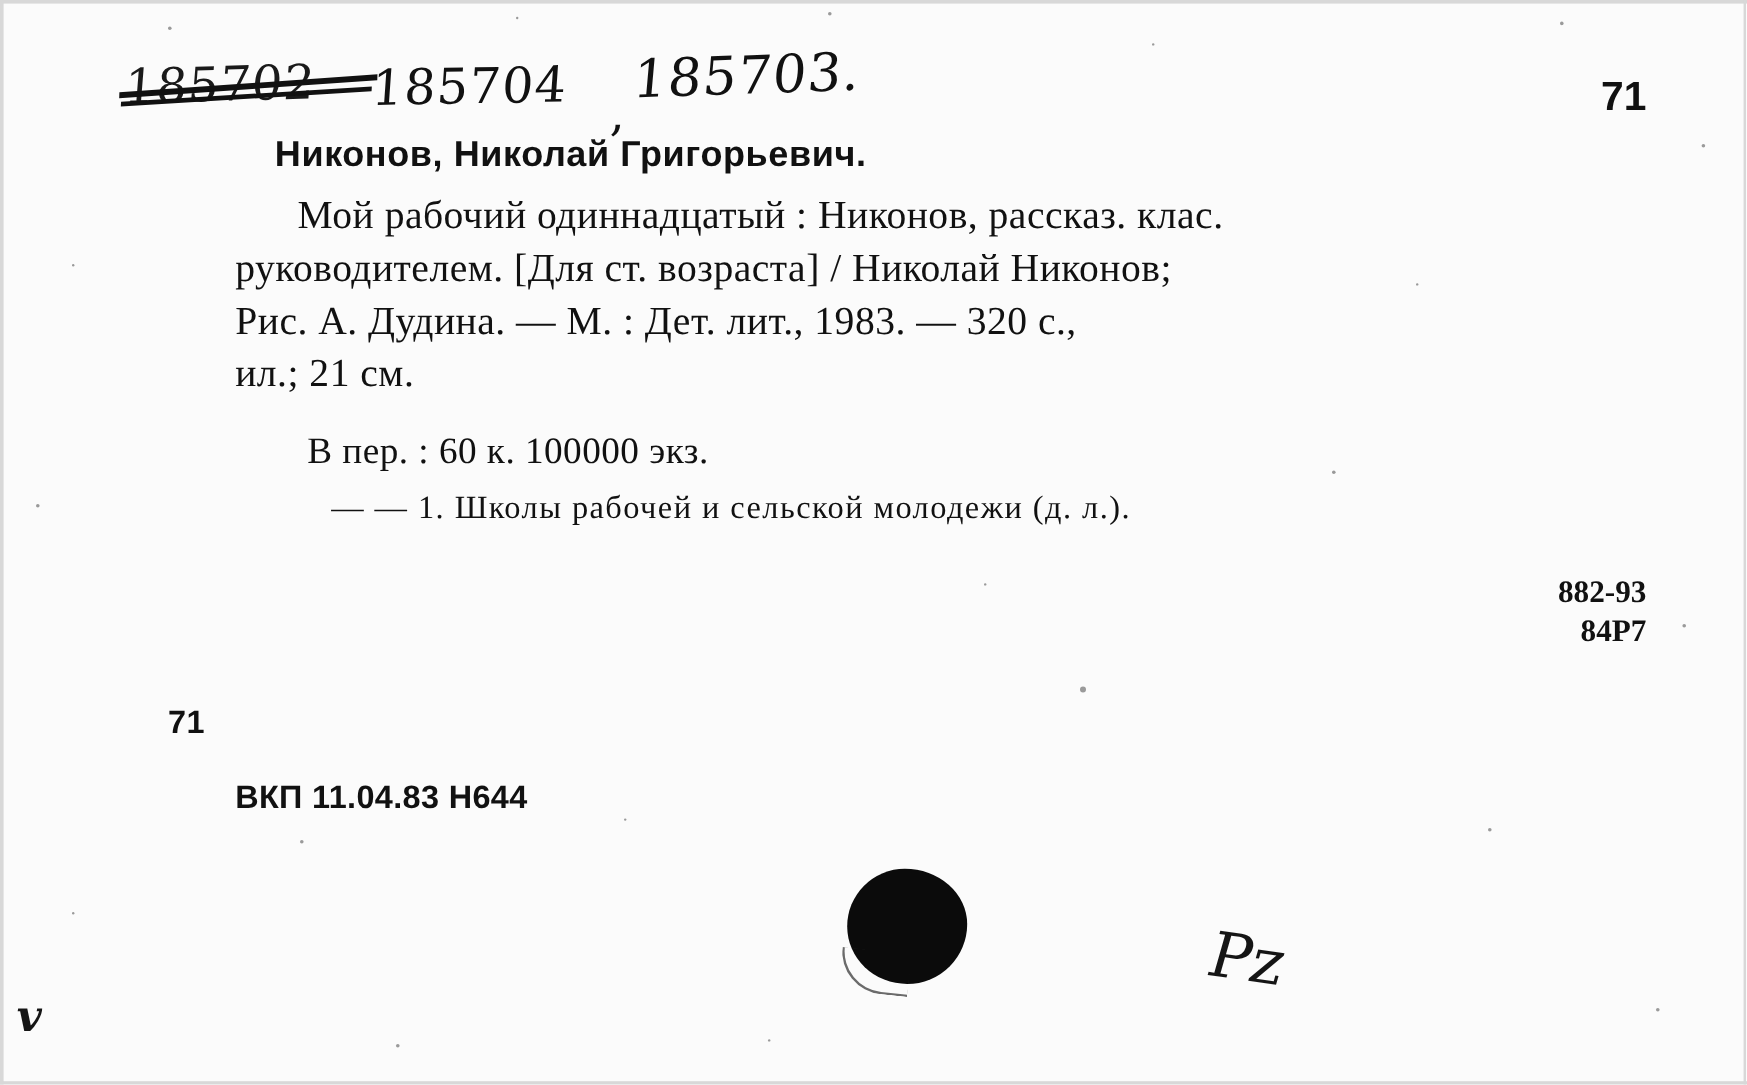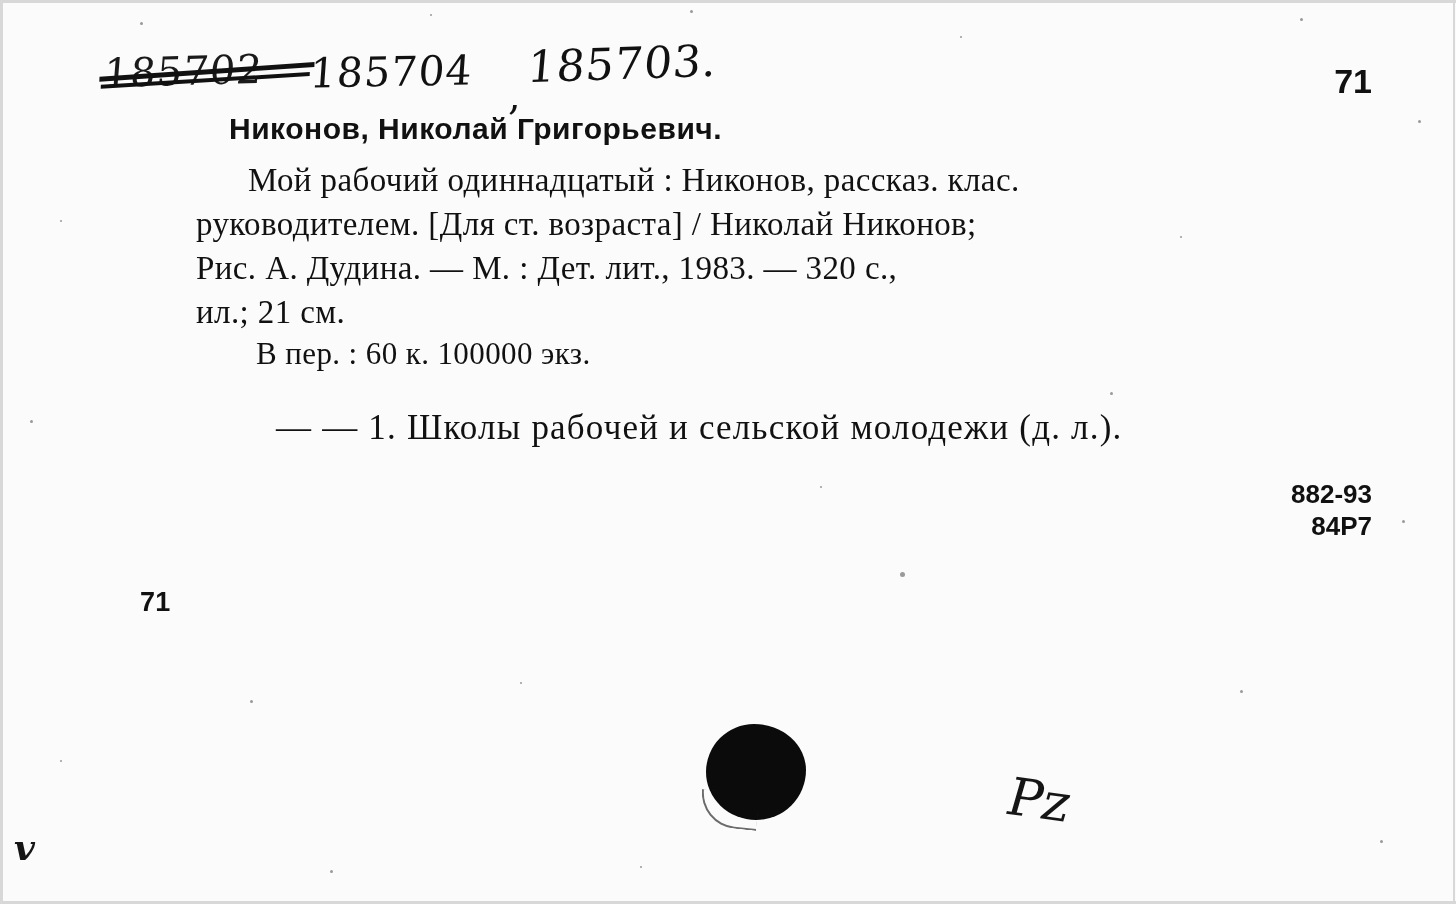--- a/index.html
+++ b/index.html
@@ -108,35 +108,35 @@
     letter-spacing: .4px;
   }
   #body .indent { padding-left: 52px; }
   #price {
     position: absolute;
     left: 196px;
     top: 336px;
     font-size: 31px;
     letter-spacing: .4px;
   }
-  #price .indent { padding-left: 60px; }
+  #price .indent { padding-left: 60px; margin-top: 22px; }
   #subject {
     position: absolute;
     left: 196px;
     top: 408px;
-    font-size: 35px;
+    font-size: 27px;
     letter-spacing: 1.2px;
   }
   #subject .indent { padding-left: 80px; }
   #classmarks {
     position: absolute;
     right: 84px;
     top: 478px;
     text-align: right;
-    font-family: Liberation Sans, sans-serif;
+    font-family: Liberation Serif, serif;
     font-weight: bold;
     font-size: 26px;
     line-height: 32px;
   }
   #bottom-block {
     position: absolute;
     left: 196px;
     top: 556px;
     font-family: "Liberation Sans", sans-serif;
     font-weight: bold;
@@ -267,20 +267,21 @@
 
   <div id="classmarks">
     <div>882-93</div>
     <div>84Р7</div>
   </div>
 
   <div id="bottom-block">
     <div class="row">
       <span class="rowmark">71</span>
     </div>
+    <div class="row">ВКП 11.04.83 Н644</div>
   </div>
 
   <div id="blot"></div>
   <div id="blot-tail"></div>
   <div id="mark-rz">Рz</div>
   <div id="mark-v">v</div>
 
 </div>
 
 </body></html>

